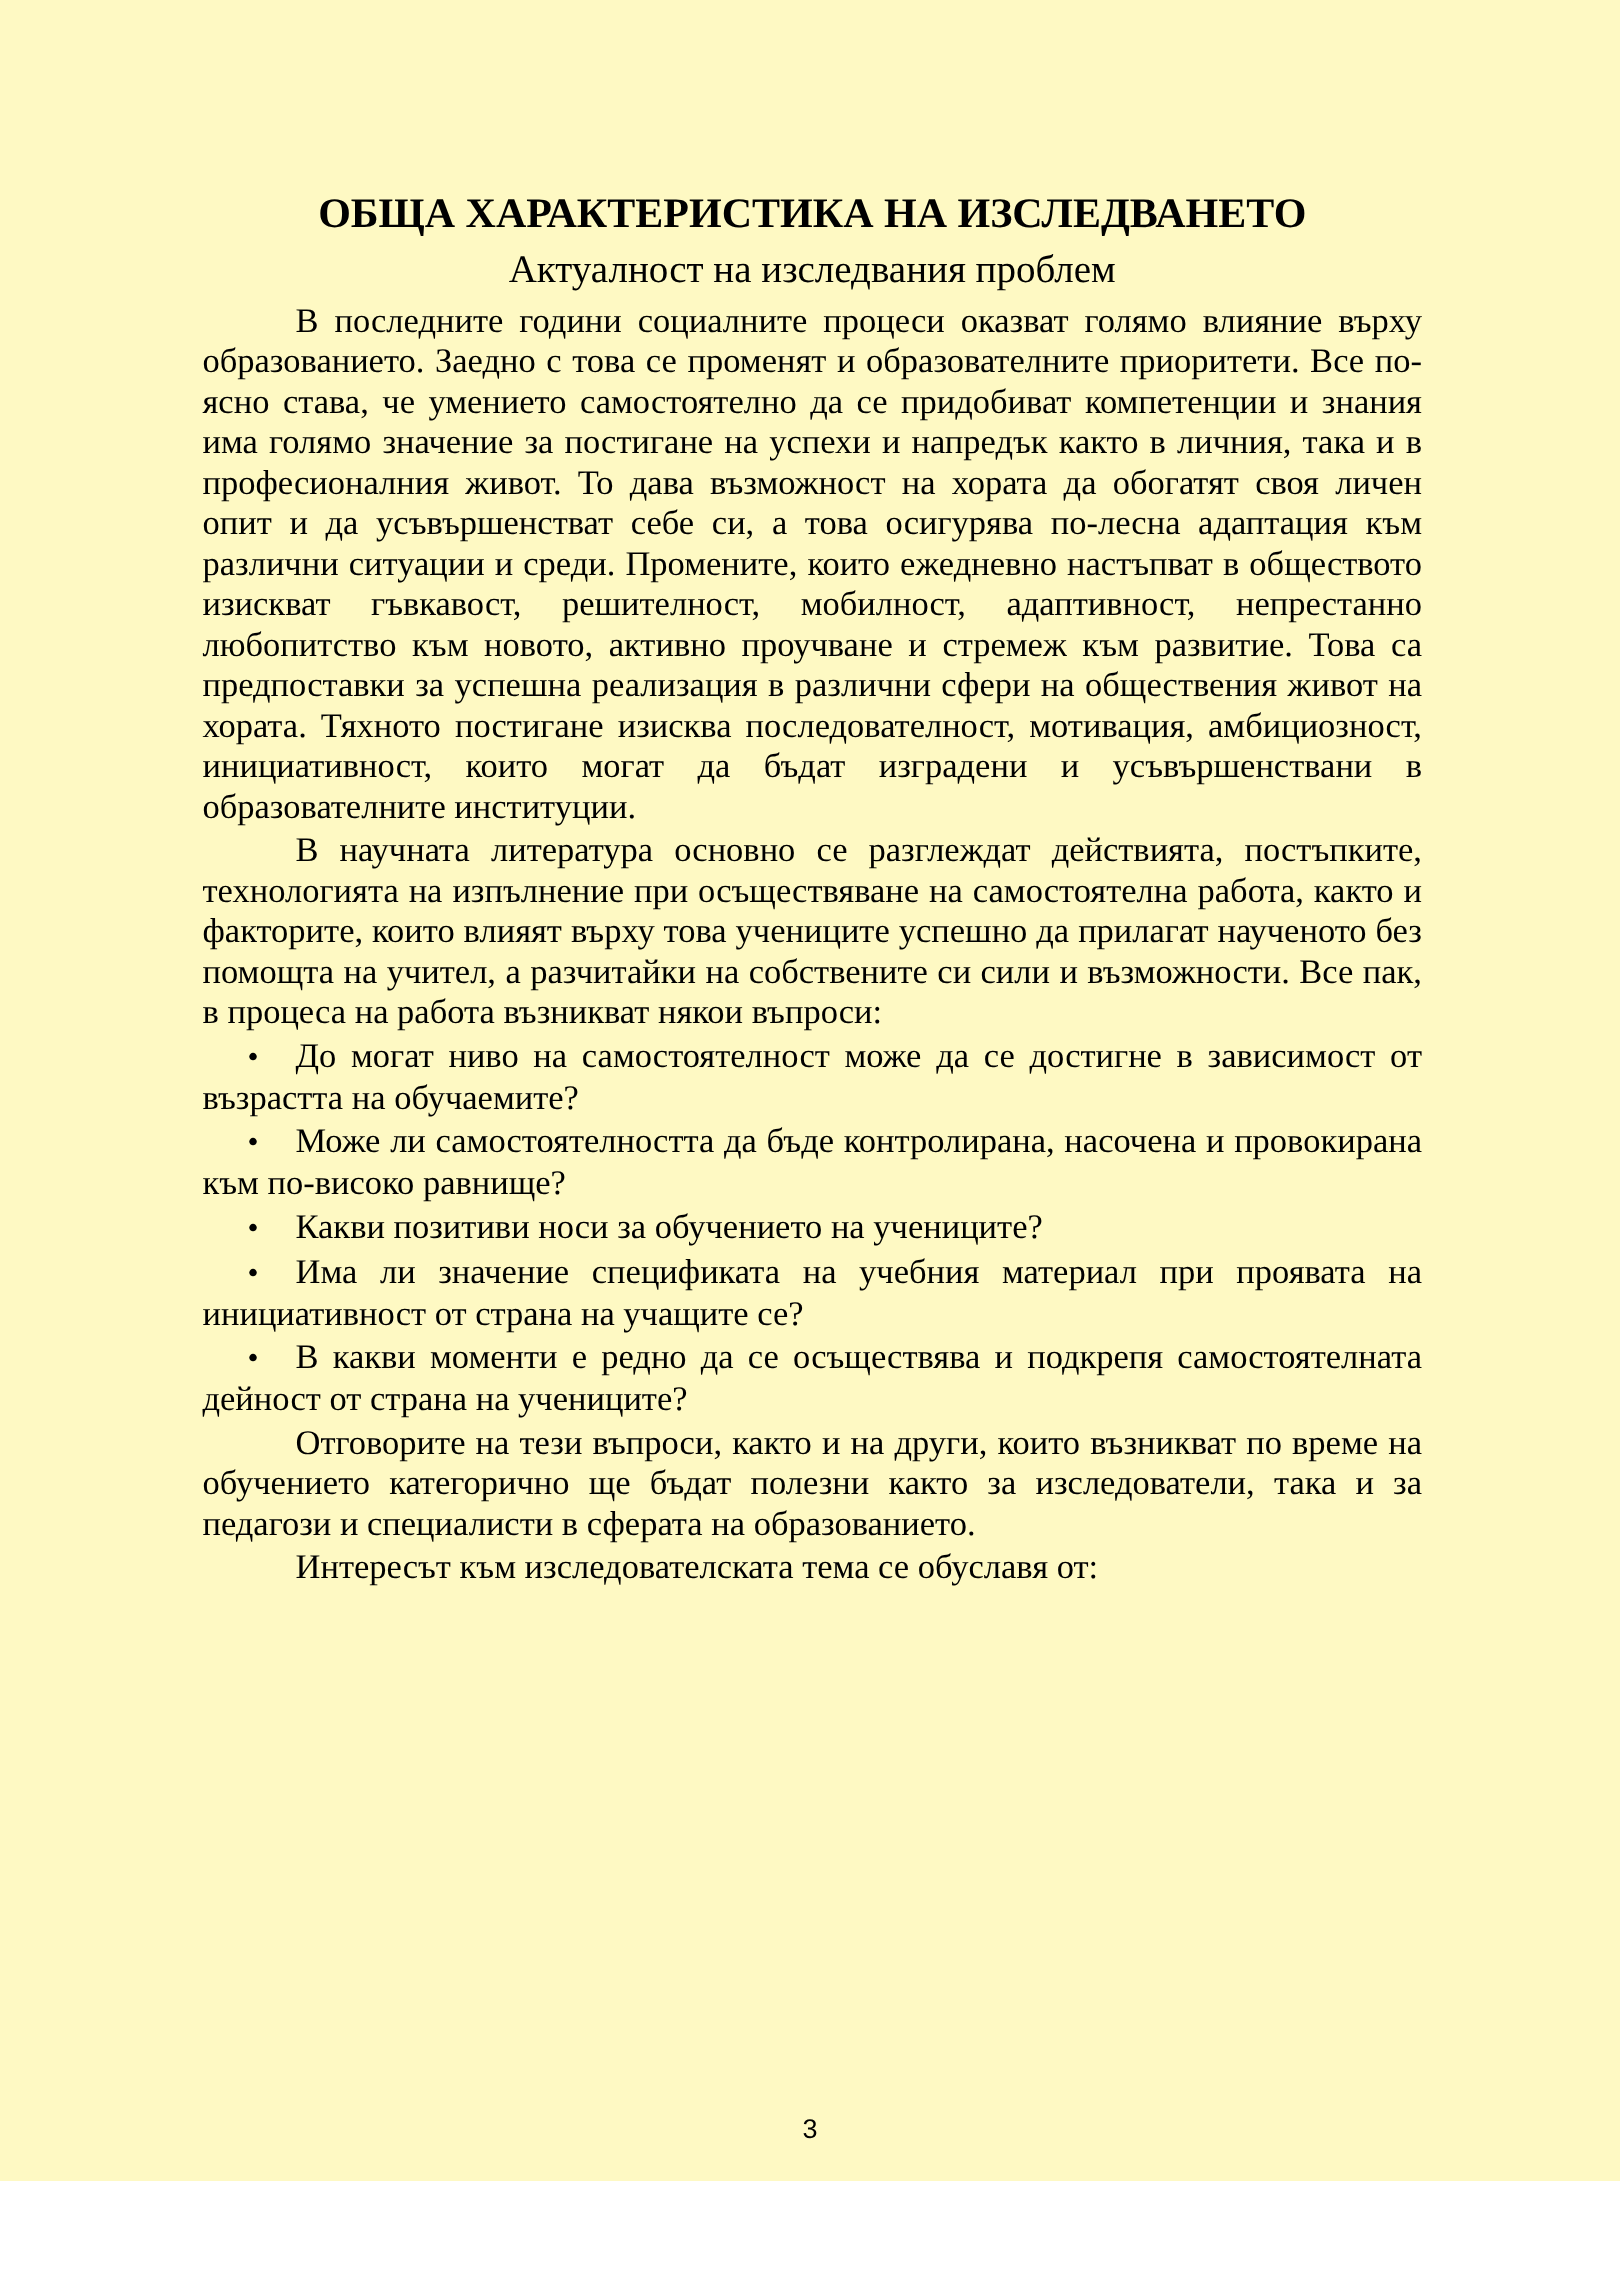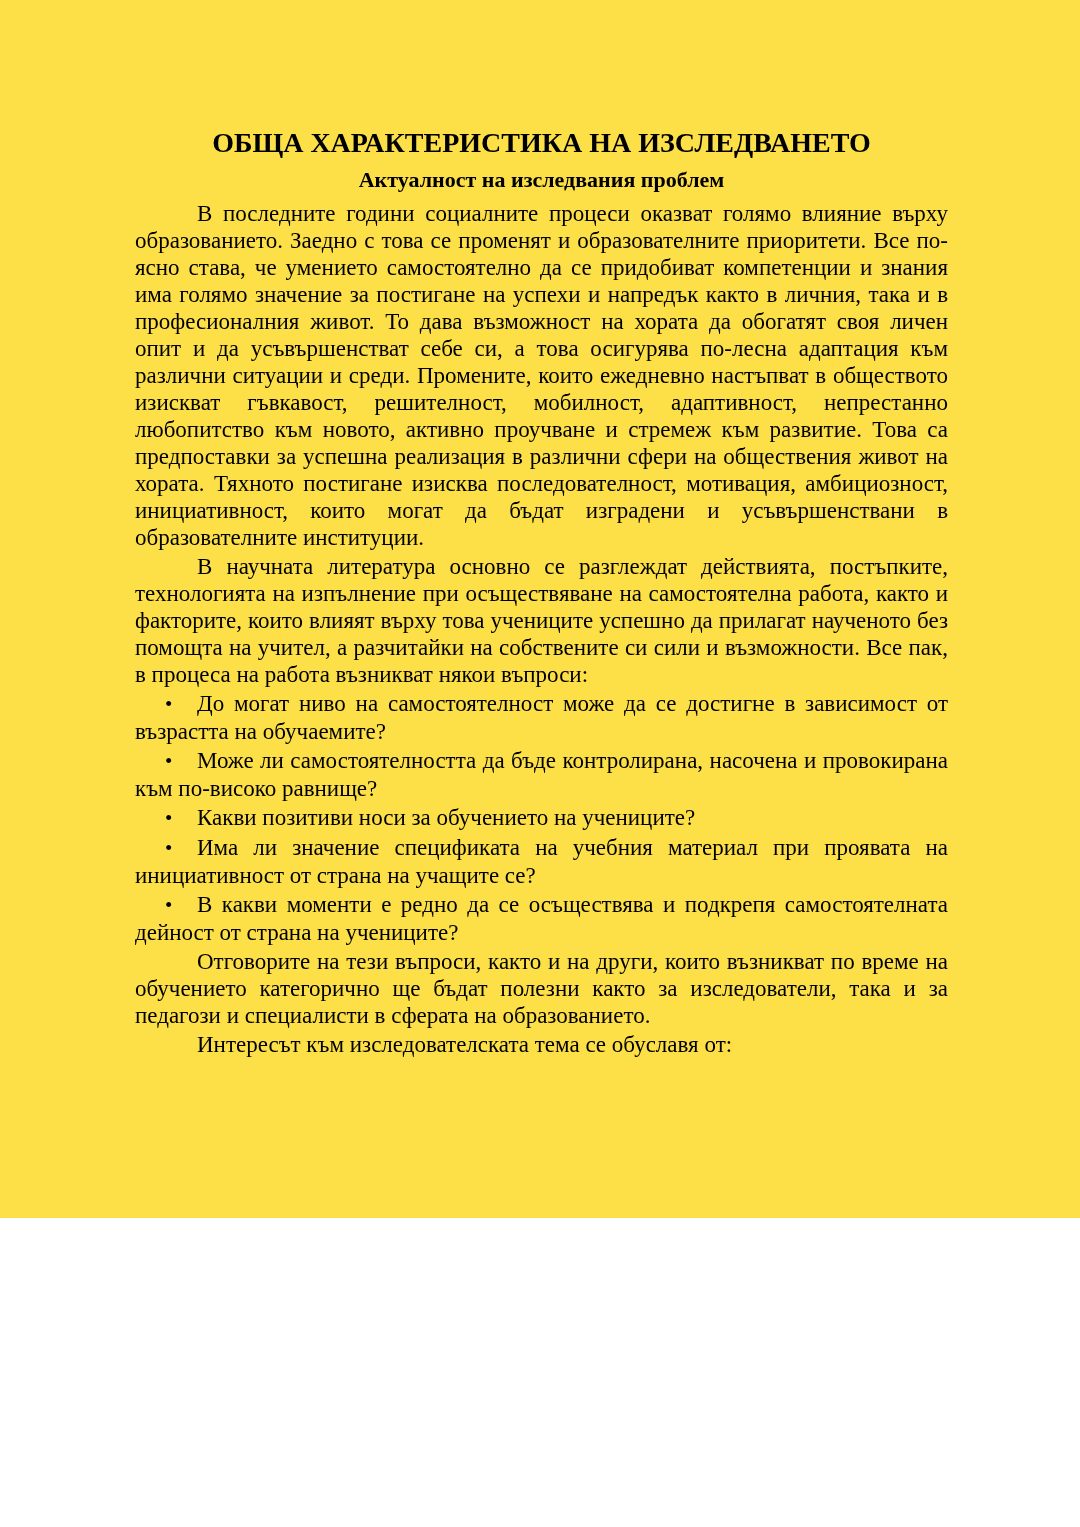--- a/index.html
+++ b/index.html
@@ -3,45 +3,45 @@
 <meta charset="utf-8">
 <style>
   html, body {
     margin: 0;
     padding: 0;
     background: #ffffff;
   }
   .page {
     position: relative;
     width: 1080px;
-    height: 1218px;
-    background: #fde047;
+    height: 1454px;
+    background: #fef9c3;
     color: #000000;
     overflow: hidden;
     font-family: "Liberation Serif", "DejaVu Serif", serif;
   }
   .content {
     position: absolute;
     left: 133px;
     top: 124px;
     width: 817px;
   }
   .doc-title {
     margin: 0;
     font-size: 28px;
     line-height: 37px;
     font-weight: bold;
     text-align: center;
     letter-spacing: 0px;
   }
   .doc-subtitle {
     margin: 0;
-    font-size: 22px;
+    font-size: 26px;
     line-height: 37px;
-    font-weight: bold;
+    font-weight: normal;
     text-align: center;
   }
   .para {
     margin: 2px;
     font-size: 23px;
     line-height: 27px;
     text-align: justify;
     text-indent: 62px;
   }
   .bullet {

